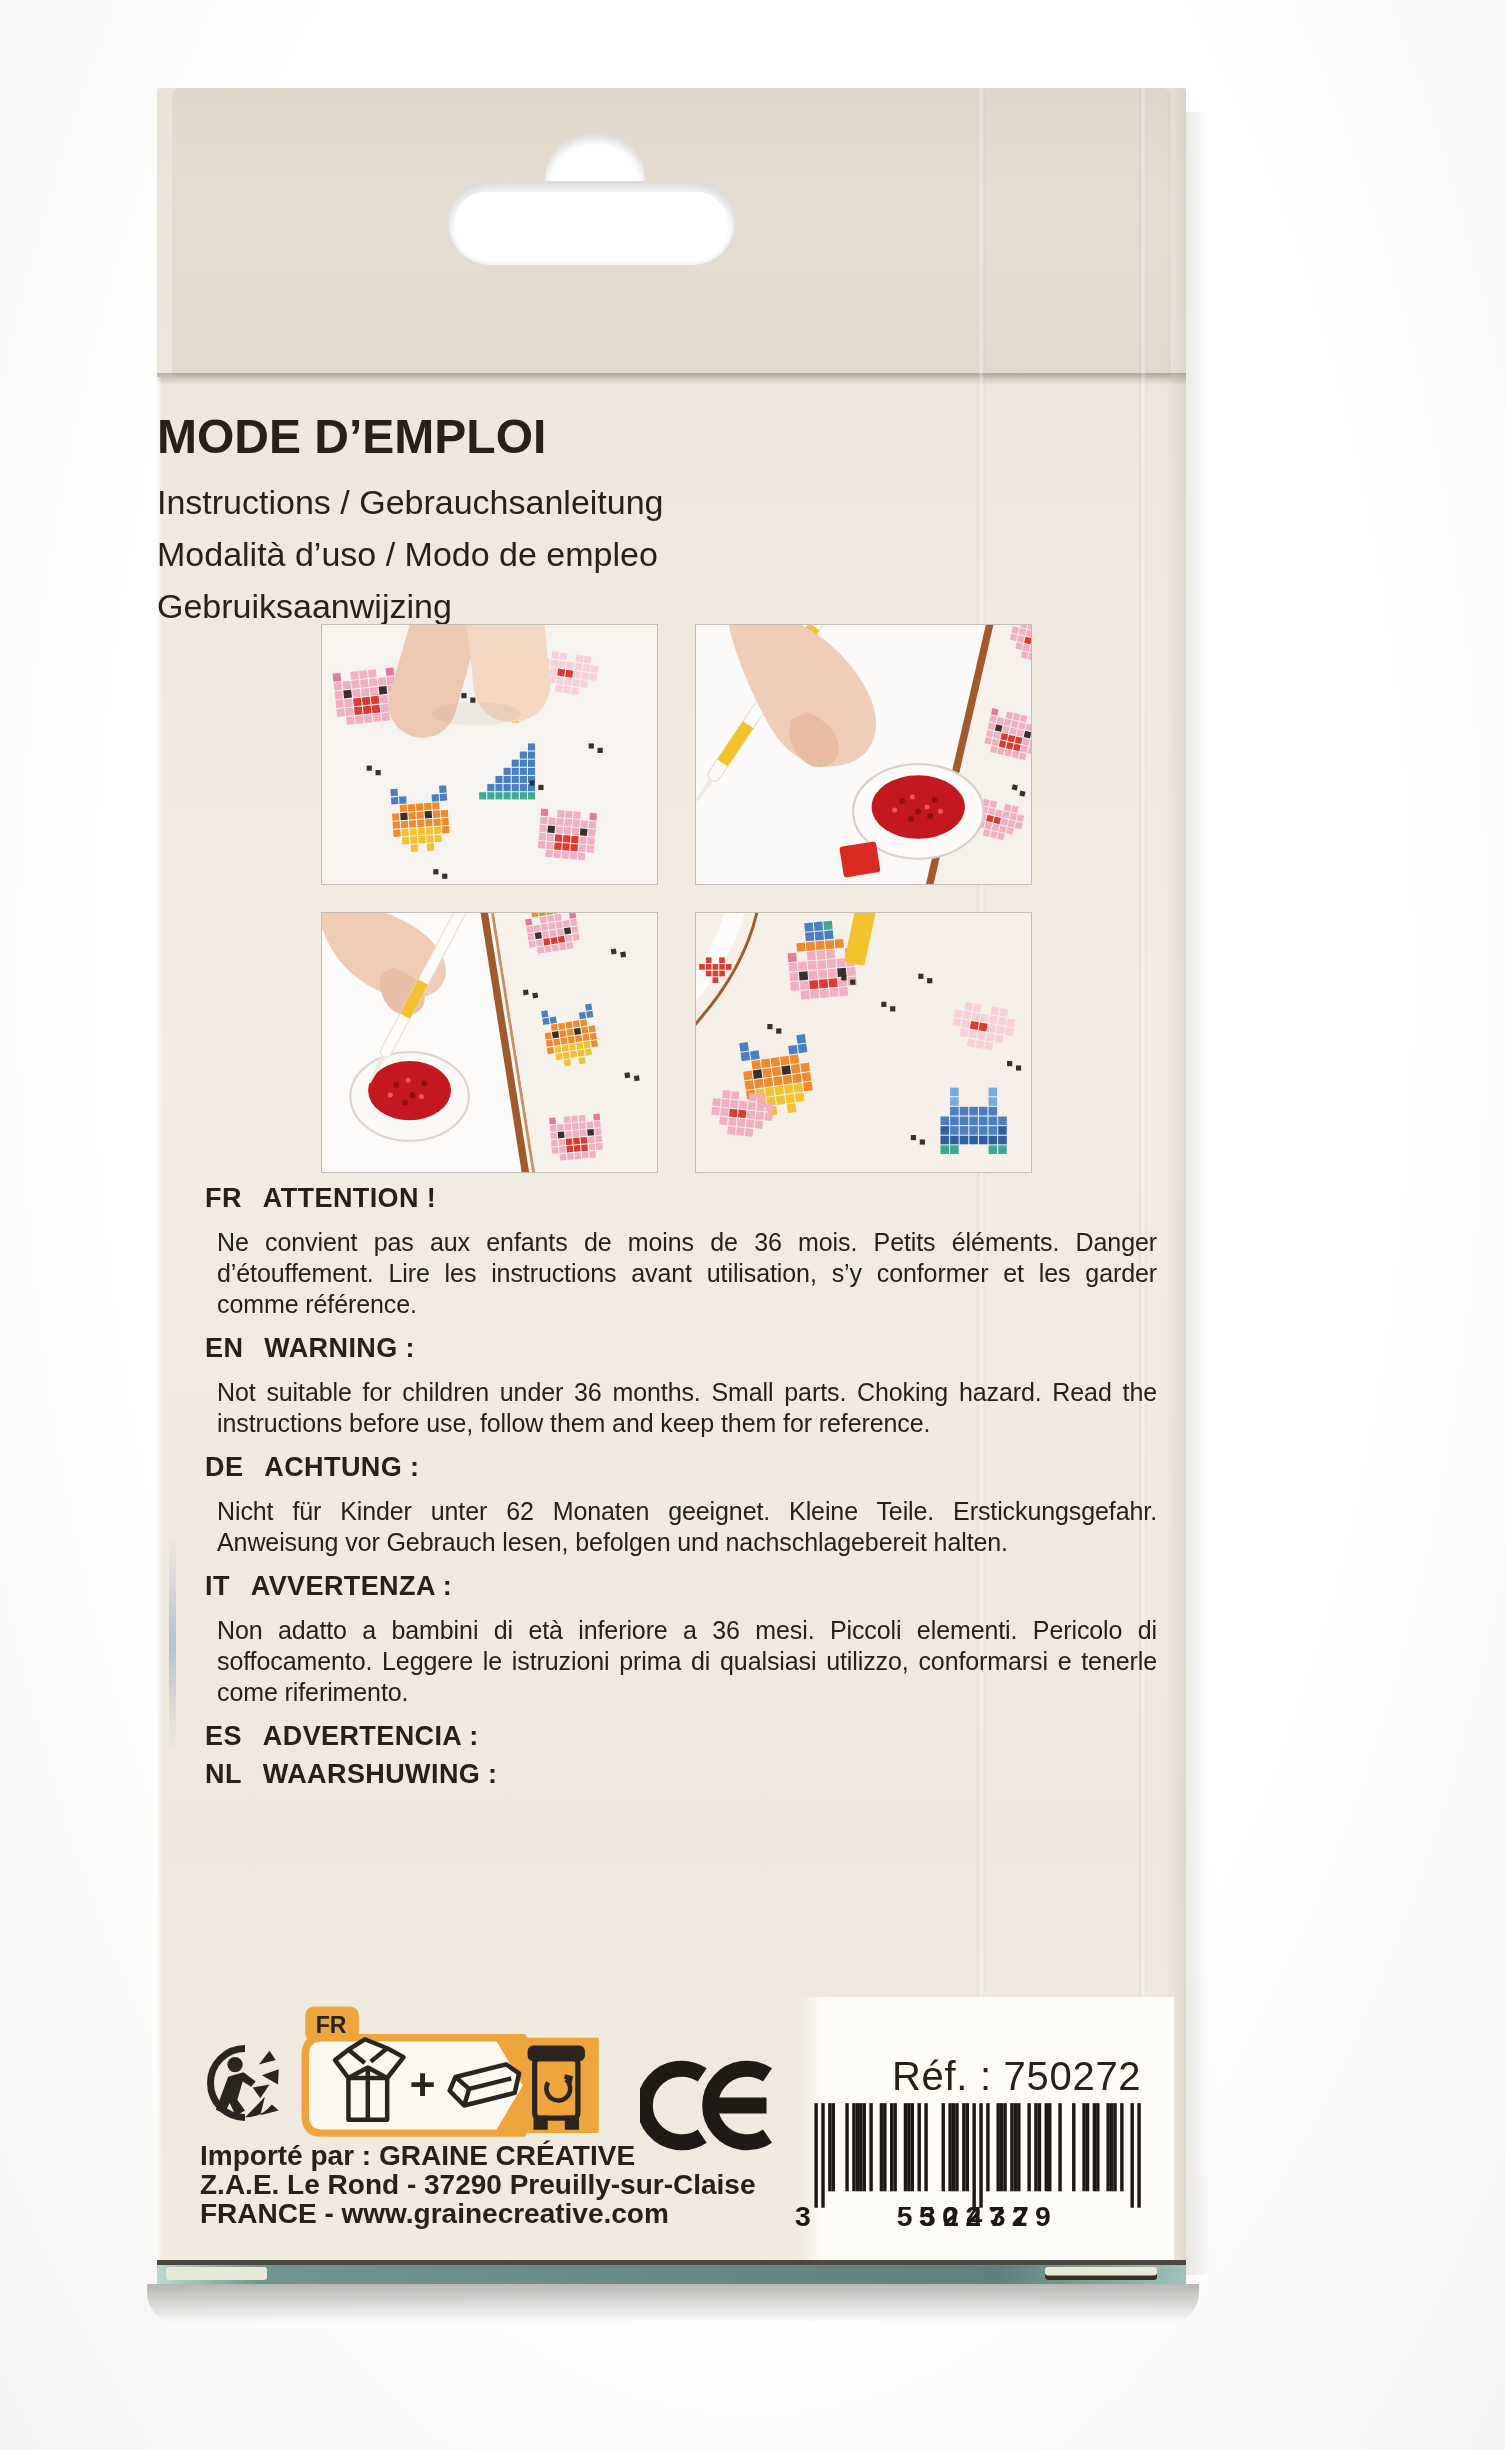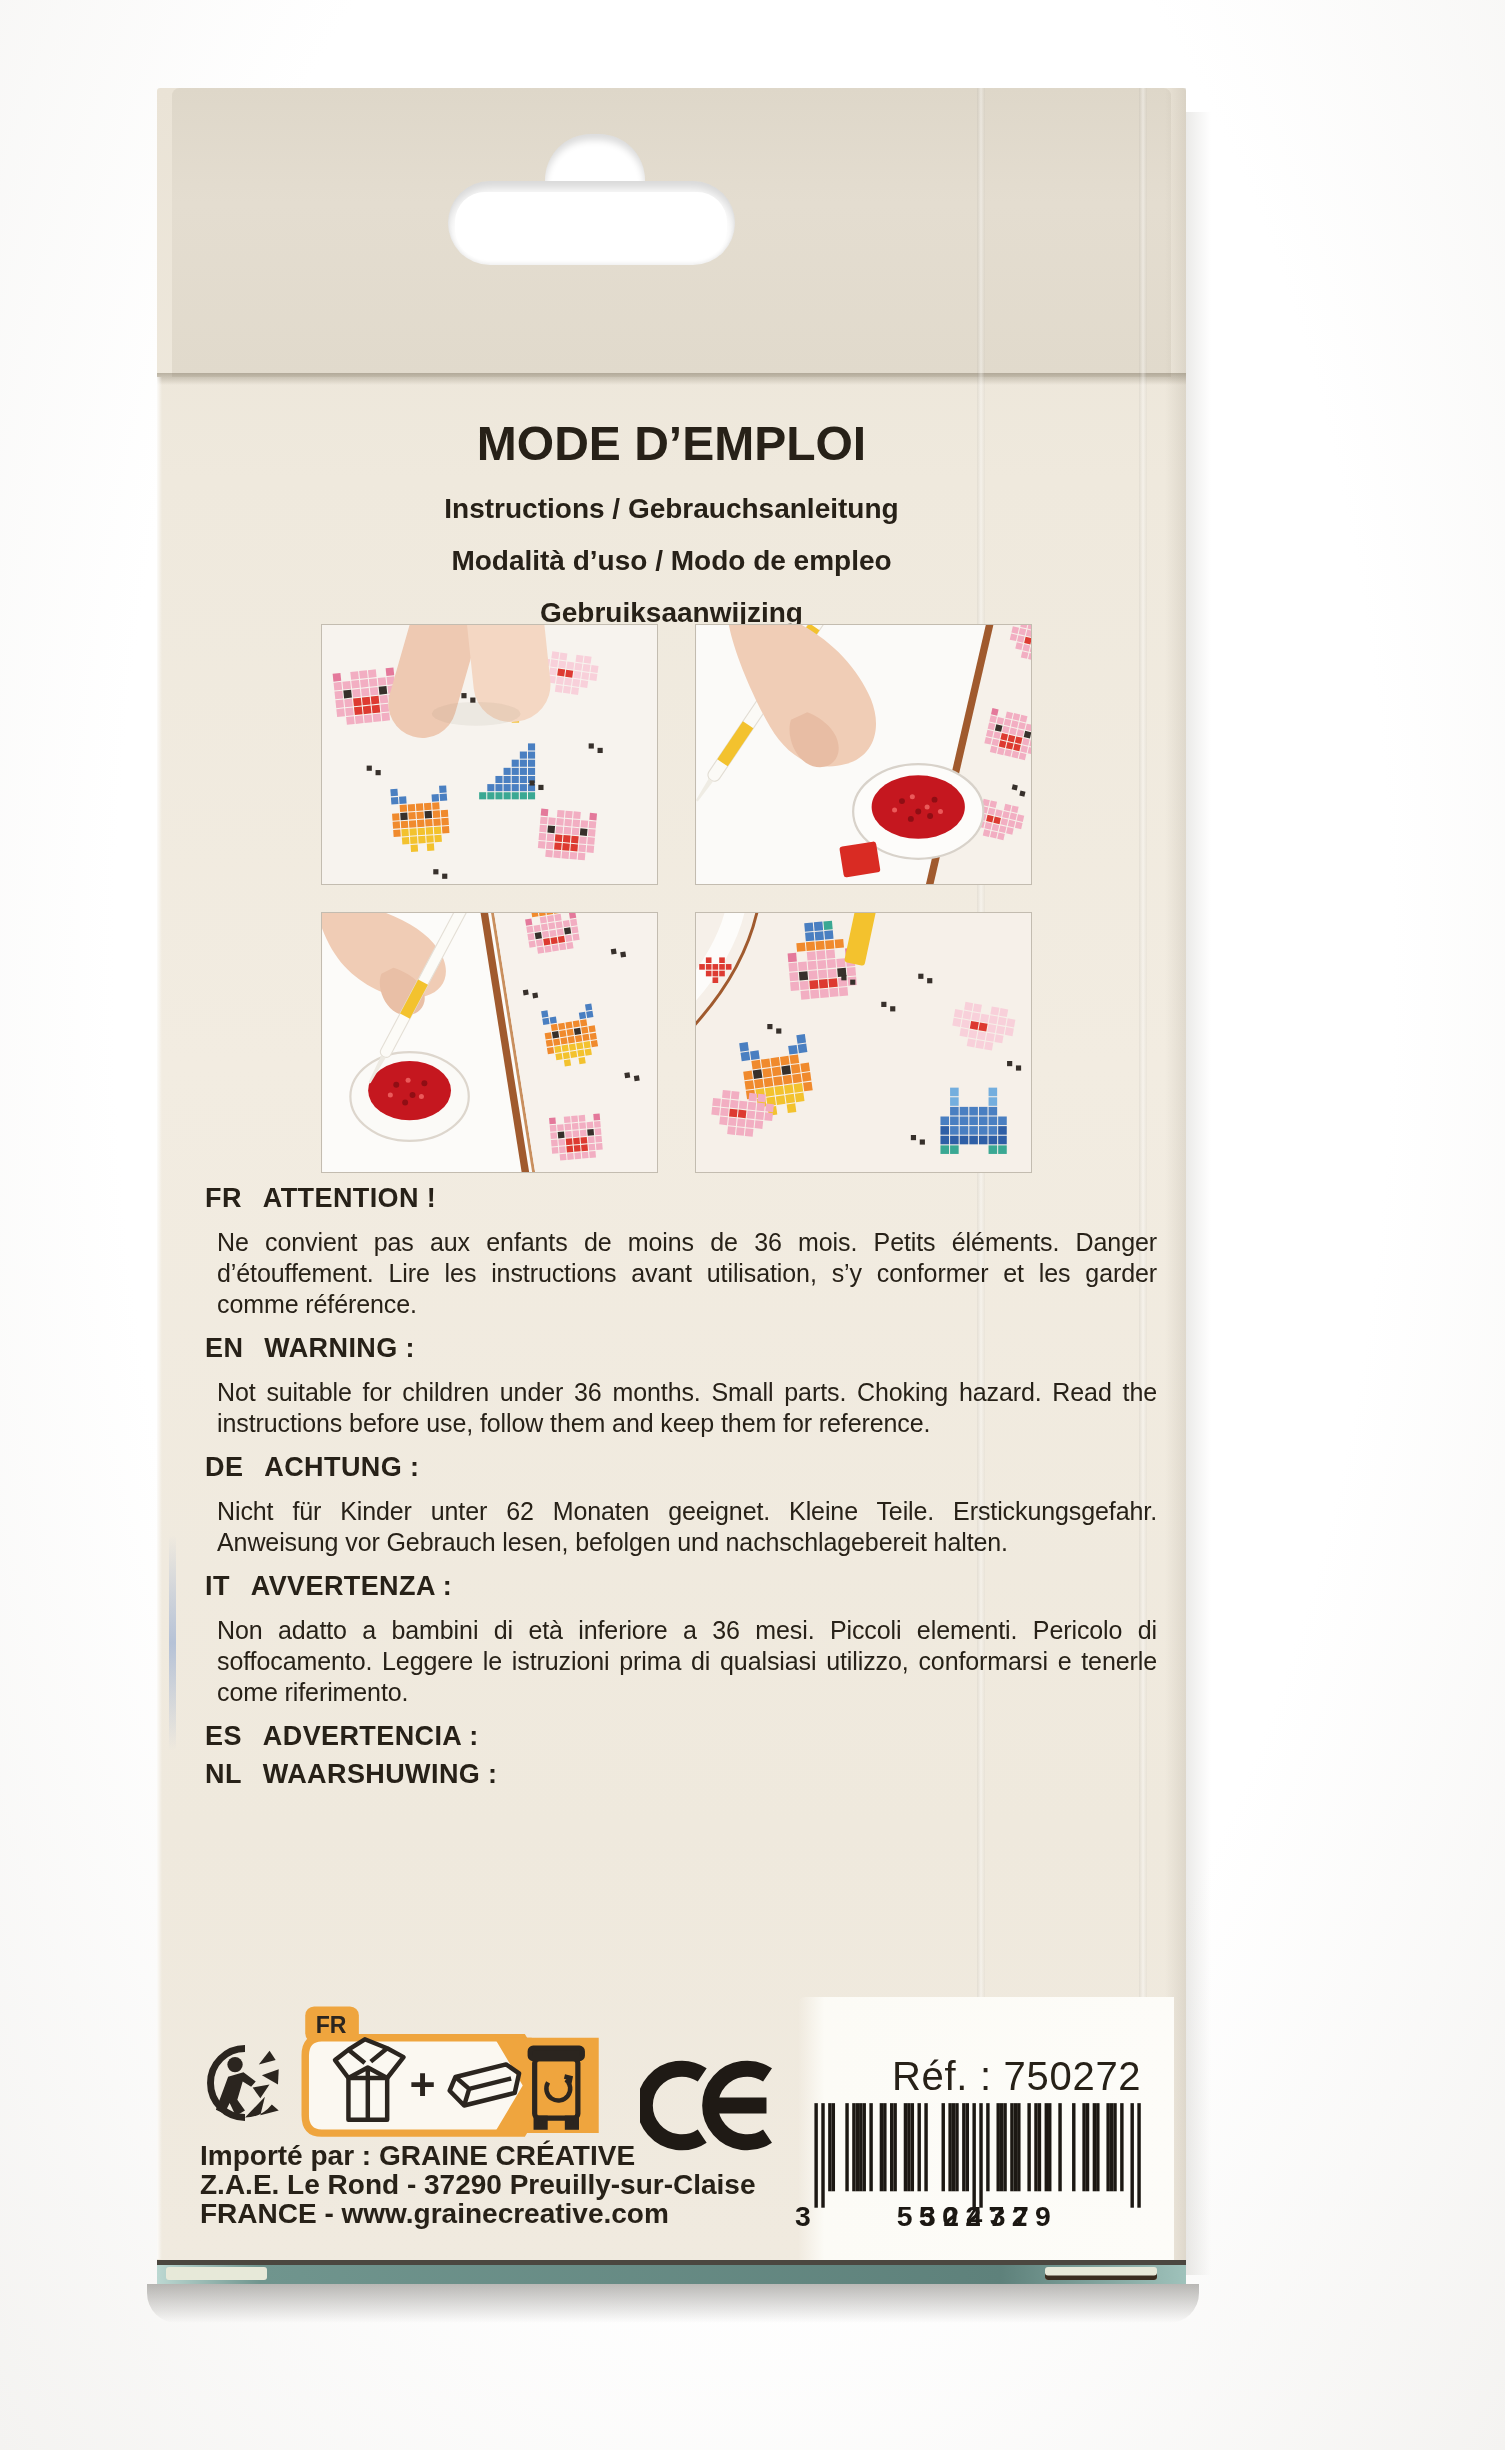--- a/index.html
+++ b/index.html
@@ -21,24 +21,24 @@
   .slot-cover{position:absolute;left:283px;top:104px;width:272px;height:67px;background:#ffffff;border-radius:30px;}
   .crease{position:absolute;top:0;height:2172px;width:7.5px;
     background:linear-gradient(90deg,rgba(0,0,0,0.05),rgba(255,255,255,0.35),rgba(0,0,0,0.03));}
   .edge-right{position:absolute;right:0;top:0;height:2172px;width:21px;
     background:linear-gradient(90deg,rgba(0,0,0,0),rgba(101,92,74,0.13));}
   .edge-left{position:absolute;left:0;top:289px;height:1882px;width:5.2px;
     background:linear-gradient(90deg,rgba(255,255,255,0.8),rgba(255,255,255,0));}
   .ink-mark{position:absolute;left:12px;top:1447px;width:6.7px;height:216px;border-radius:4.5px;
     background:linear-gradient(180deg,rgba(120,150,200,0),rgba(110,145,205,0.45),rgba(120,150,200,0));}
 
-  .title-wrap{position:absolute;left:0;top:328px;width:1029px;text-align:center;}
+  .title-wrap{position:absolute;left:0;top:321px;width:1029px;text-align:left;}
   .title{font-size:48px;font-weight:bold;letter-spacing:0px;margin:0;}
   .subtitles{margin-top:12px;}
-  .subtitle{font-size:28px;font-weight:bold;line-height:52px;}
+  .subtitle{font-size:34px;font-weight:normal;line-height:52px;}
 
   .photos{position:absolute;left:164px;top:536px;width:712px;}
   .photo{position:absolute;width:337px;height:261px;border:1.5px solid #c3bcb0;box-sizing:border-box;background:#f8f4ef;overflow:hidden;}
   #p1{left:0;top:0;} #p2{left:374px;top:0;} #p3{left:0;top:288px;} #p4{left:374px;top:288px;}
   .photo svg{display:block;width:100%;height:100%;}
 
   .warnings{position:absolute;left:48px;top:1094px;width:964px;}
   .wblock{margin:0 0 5.2px 0;}
   .whead{font-size:27px;font-weight:bold;line-height:33px;letter-spacing:0.4px;}
   .wcode{display:inline-block;margin-right:21px;}

